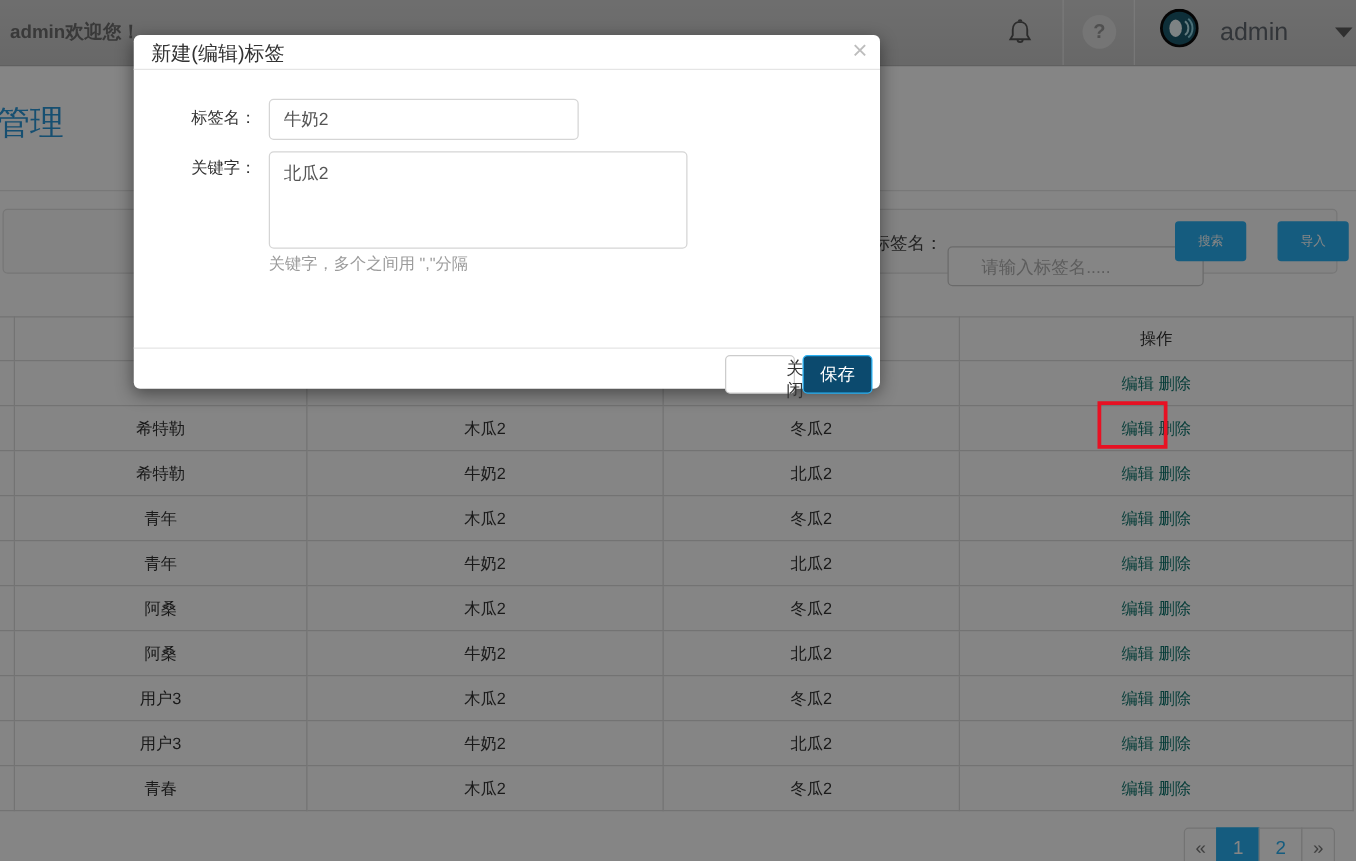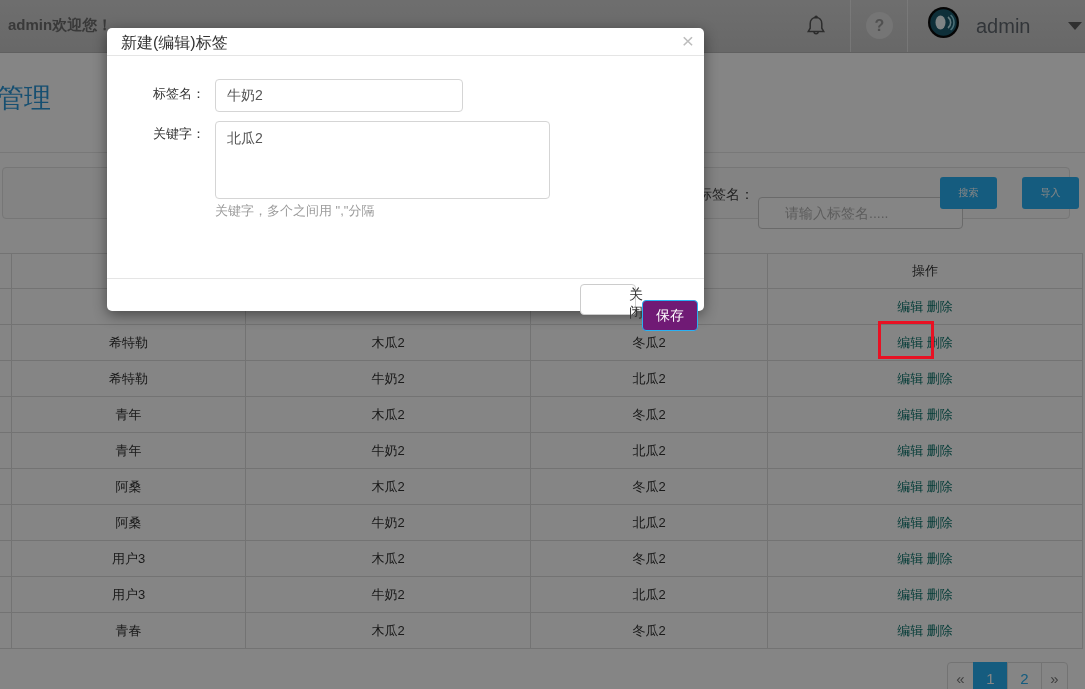--- a/index.html
+++ b/index.html
@@ -62,21 +62,21 @@
   .modal-close{position:absolute;right:10px;top:1px;font-size:21px;color:#bdbdbd;cursor:pointer;line-height:24px;}
   .m-label{position:absolute;left:30px;width:68px;text-align:right;font-size:13px;color:#333;}
   .m-input{position:absolute;left:108px;top:51px;width:224px;height:31px;border:1px solid #d5d5d5;border-radius:4px;
            padding:0 11px;font-size:14px;color:#555;font-family:inherit;outline:none;}
   .m-textarea{position:absolute;left:108px;top:93px;width:311px;height:60px;border:1px solid #d5d5d5;border-radius:4px;
               padding:8px 11px;font-size:14px;color:#555;font-family:inherit;resize:none;outline:none;}
   .m-help{position:absolute;left:108px;top:174px;font-size:13px;color:#9b9b9b;}
   .modal-footer{position:absolute;left:0;right:0;top:250px;height:39px;border-top:1px solid #e5e5e5;}
   .m-btn{position:absolute;top:5px;height:31px;border-radius:4px;font-size:14px;font-family:inherit;cursor:pointer;}
   .m-btn-close{left:473px;width:55px;background:#fff;border:1px solid #ccc;color:#333;padding-left:48px;}
-  .m-btn-save{left:535px;width:56px;background:#701a75;border:1px solid #29b1f3;color:#fff;margin-top:16px;}
+  .m-btn-save{left:535px;width:56px;background:#0c4a6e;border:1px solid #29b1f3;color:#fff;}
 
   
   .redbox{position:absolute;left:878px;top:321px;width:50px;height:32px;border:3px solid #e81123;z-index:30;}
 </style>
 </head>
 <body>
 
 <div class="stage">
 
   <div class="topbar">

